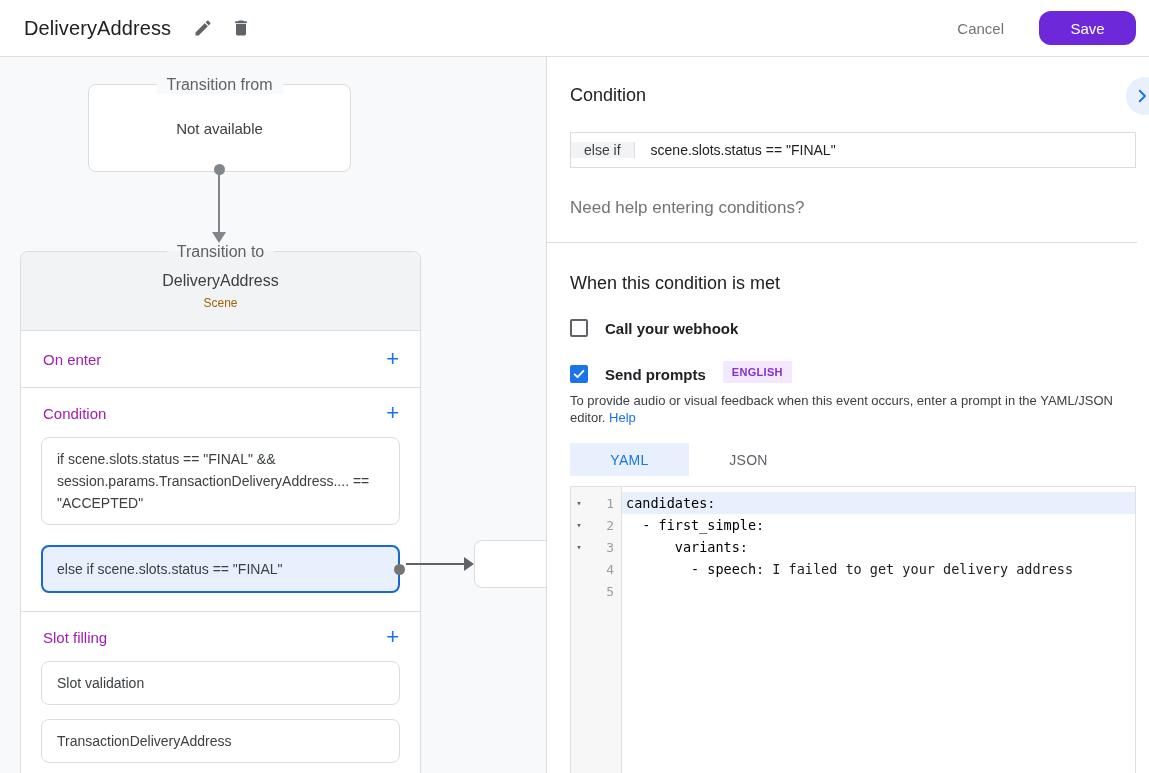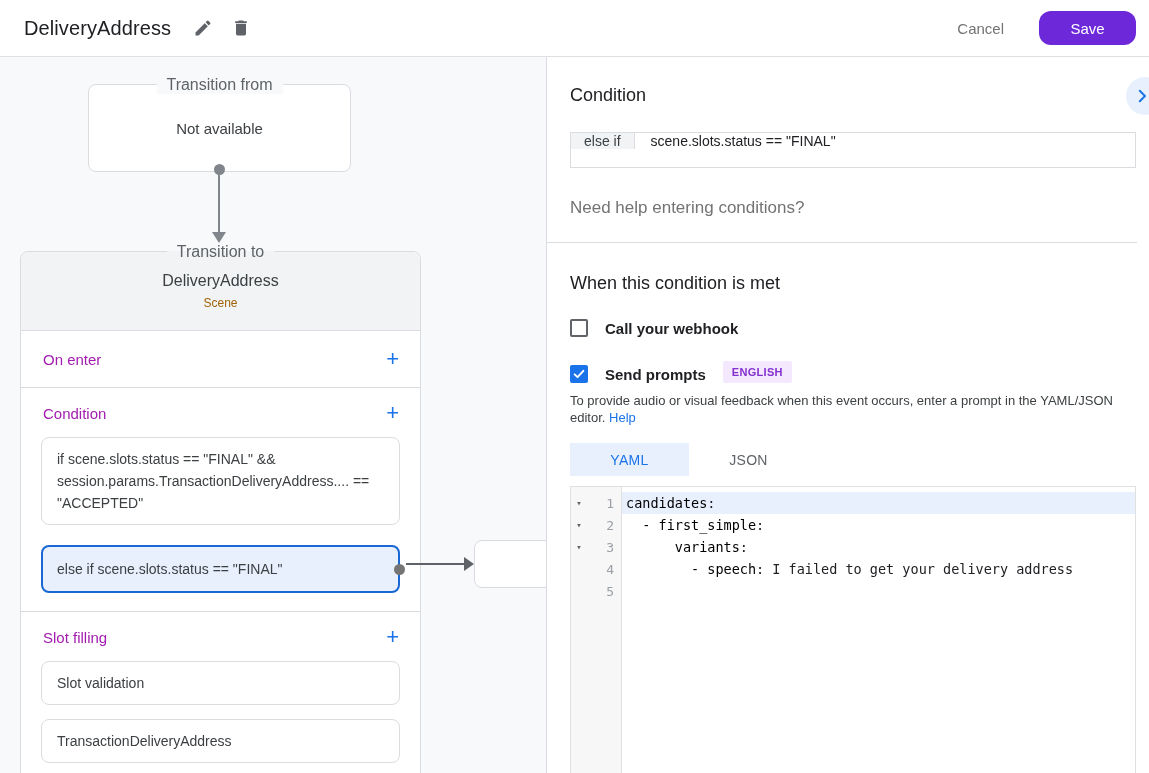--- a/index.html
+++ b/index.html
@@ -65,21 +65,21 @@
     border-top:7px solid transparent; border-bottom:7px solid transparent; border-left:10px solid #5f6368; }
   .target-box { position:absolute; left:474px; top:483px; width:100px; height:48px; background:#fff;
     border:1px solid #dadce0; border-radius:8px; }
 
   
   .panel-heading { font-size:18px; color:#202124; line-height:24px; font-weight:400; }
   .chevron-fab { position:absolute; top:20px; right:-15px; width:38px; height:38px; border-radius:50%;
     background:#e8f0fe; border:none; cursor:pointer; display:flex; align-items:center; padding-left:7px; }
   .chevron-fab svg { width:18px; height:18px; }
 
-  .cond-input { display:flex; align-items:flex-start; border:1px solid #dadce0; height:36px;
+  .cond-input { display:flex; align-items:center; border:1px solid #dadce0; height:36px;
     margin-top:25px; width:566px; background:#fff; }
   .cond-prefix { background:#f1f3f4; border-right:1px solid #dadce0; display:flex; align-items:center;
     padding:0 13px; font-size:14px; color:#3c4043; flex:none; }
   .cond-value { display:flex; align-items:center; padding:0 16px; font-size:14px; color:#202124;
     flex:1; white-space:nowrap; overflow:hidden; }
   .help-link { display:inline-block; margin-top:30px; font-size:17px; color:#737373;
     text-decoration:none; cursor:pointer; }
   .panel-divider { border:none; border-top:1px solid #dadce0; margin:24px 0 0 -23px; }
 
   .section-heading { font-size:18px; color:#202124; line-height:24px; margin-top:28px; font-weight:400; }

